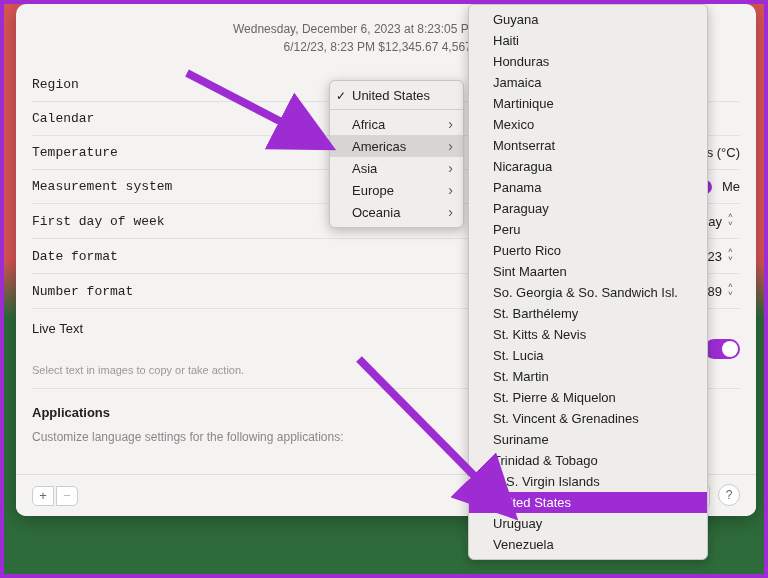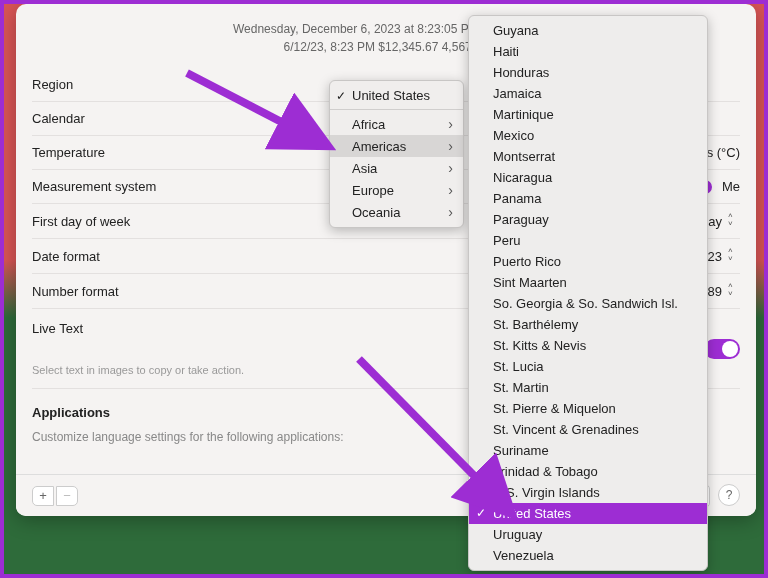--- a/index.html
+++ b/index.html
@@ -30,21 +30,21 @@
   .row {
     display: flex;
     align-items: center;
     justify-content: space-between;
     padding: 9px 0;
     border-bottom: 1px solid #e3e0df;
     font-size: 13px;
     color: #333;
   }
   .row:last-child { border-bottom: none; }
-  .row-label { color: #222; }
+  .row-label { color: #222; font-family: Liberation Mono, monospace; }
   .row-value { color: #222; display: flex; align-items: center; gap: 6px; }
   .stepper {
     width: 12px; height: 16px;
     display: inline-flex; flex-direction: column;
     font-size: 8px; line-height: 0.8; color: #555;
   }
   .stepper span { height: 8px; }
   .radio {
     width: 14px; height: 14px; border-radius: 50%;
     border: 4px solid #9d2dd3;
@@ -116,21 +116,21 @@
     content: "›"; font-size: 14px; color: #555;
   }
   .dropdown1 .dd-item .check {
     position: absolute; left: 6px; font-size: 12px;
   }
   .dropdown1 .sep { height: 1px; background: #d0cecd; margin: 3px 0; }
 
   
   .dropdown2 {
     position: absolute;
-    left: 464px; top: 11px;
+    left: 464px; top: 0;
     width: 240px;
     background: #eeedec;
     border: 1px solid #c8c6c5;
     border-radius: 6px;
     box-shadow: 0 3px 12px rgba(0,0,0,0.25);
     padding: 4px 0;
     font-size: 13px;
     z-index: 6;
     max-height: 570px;
     overflow: hidden;

